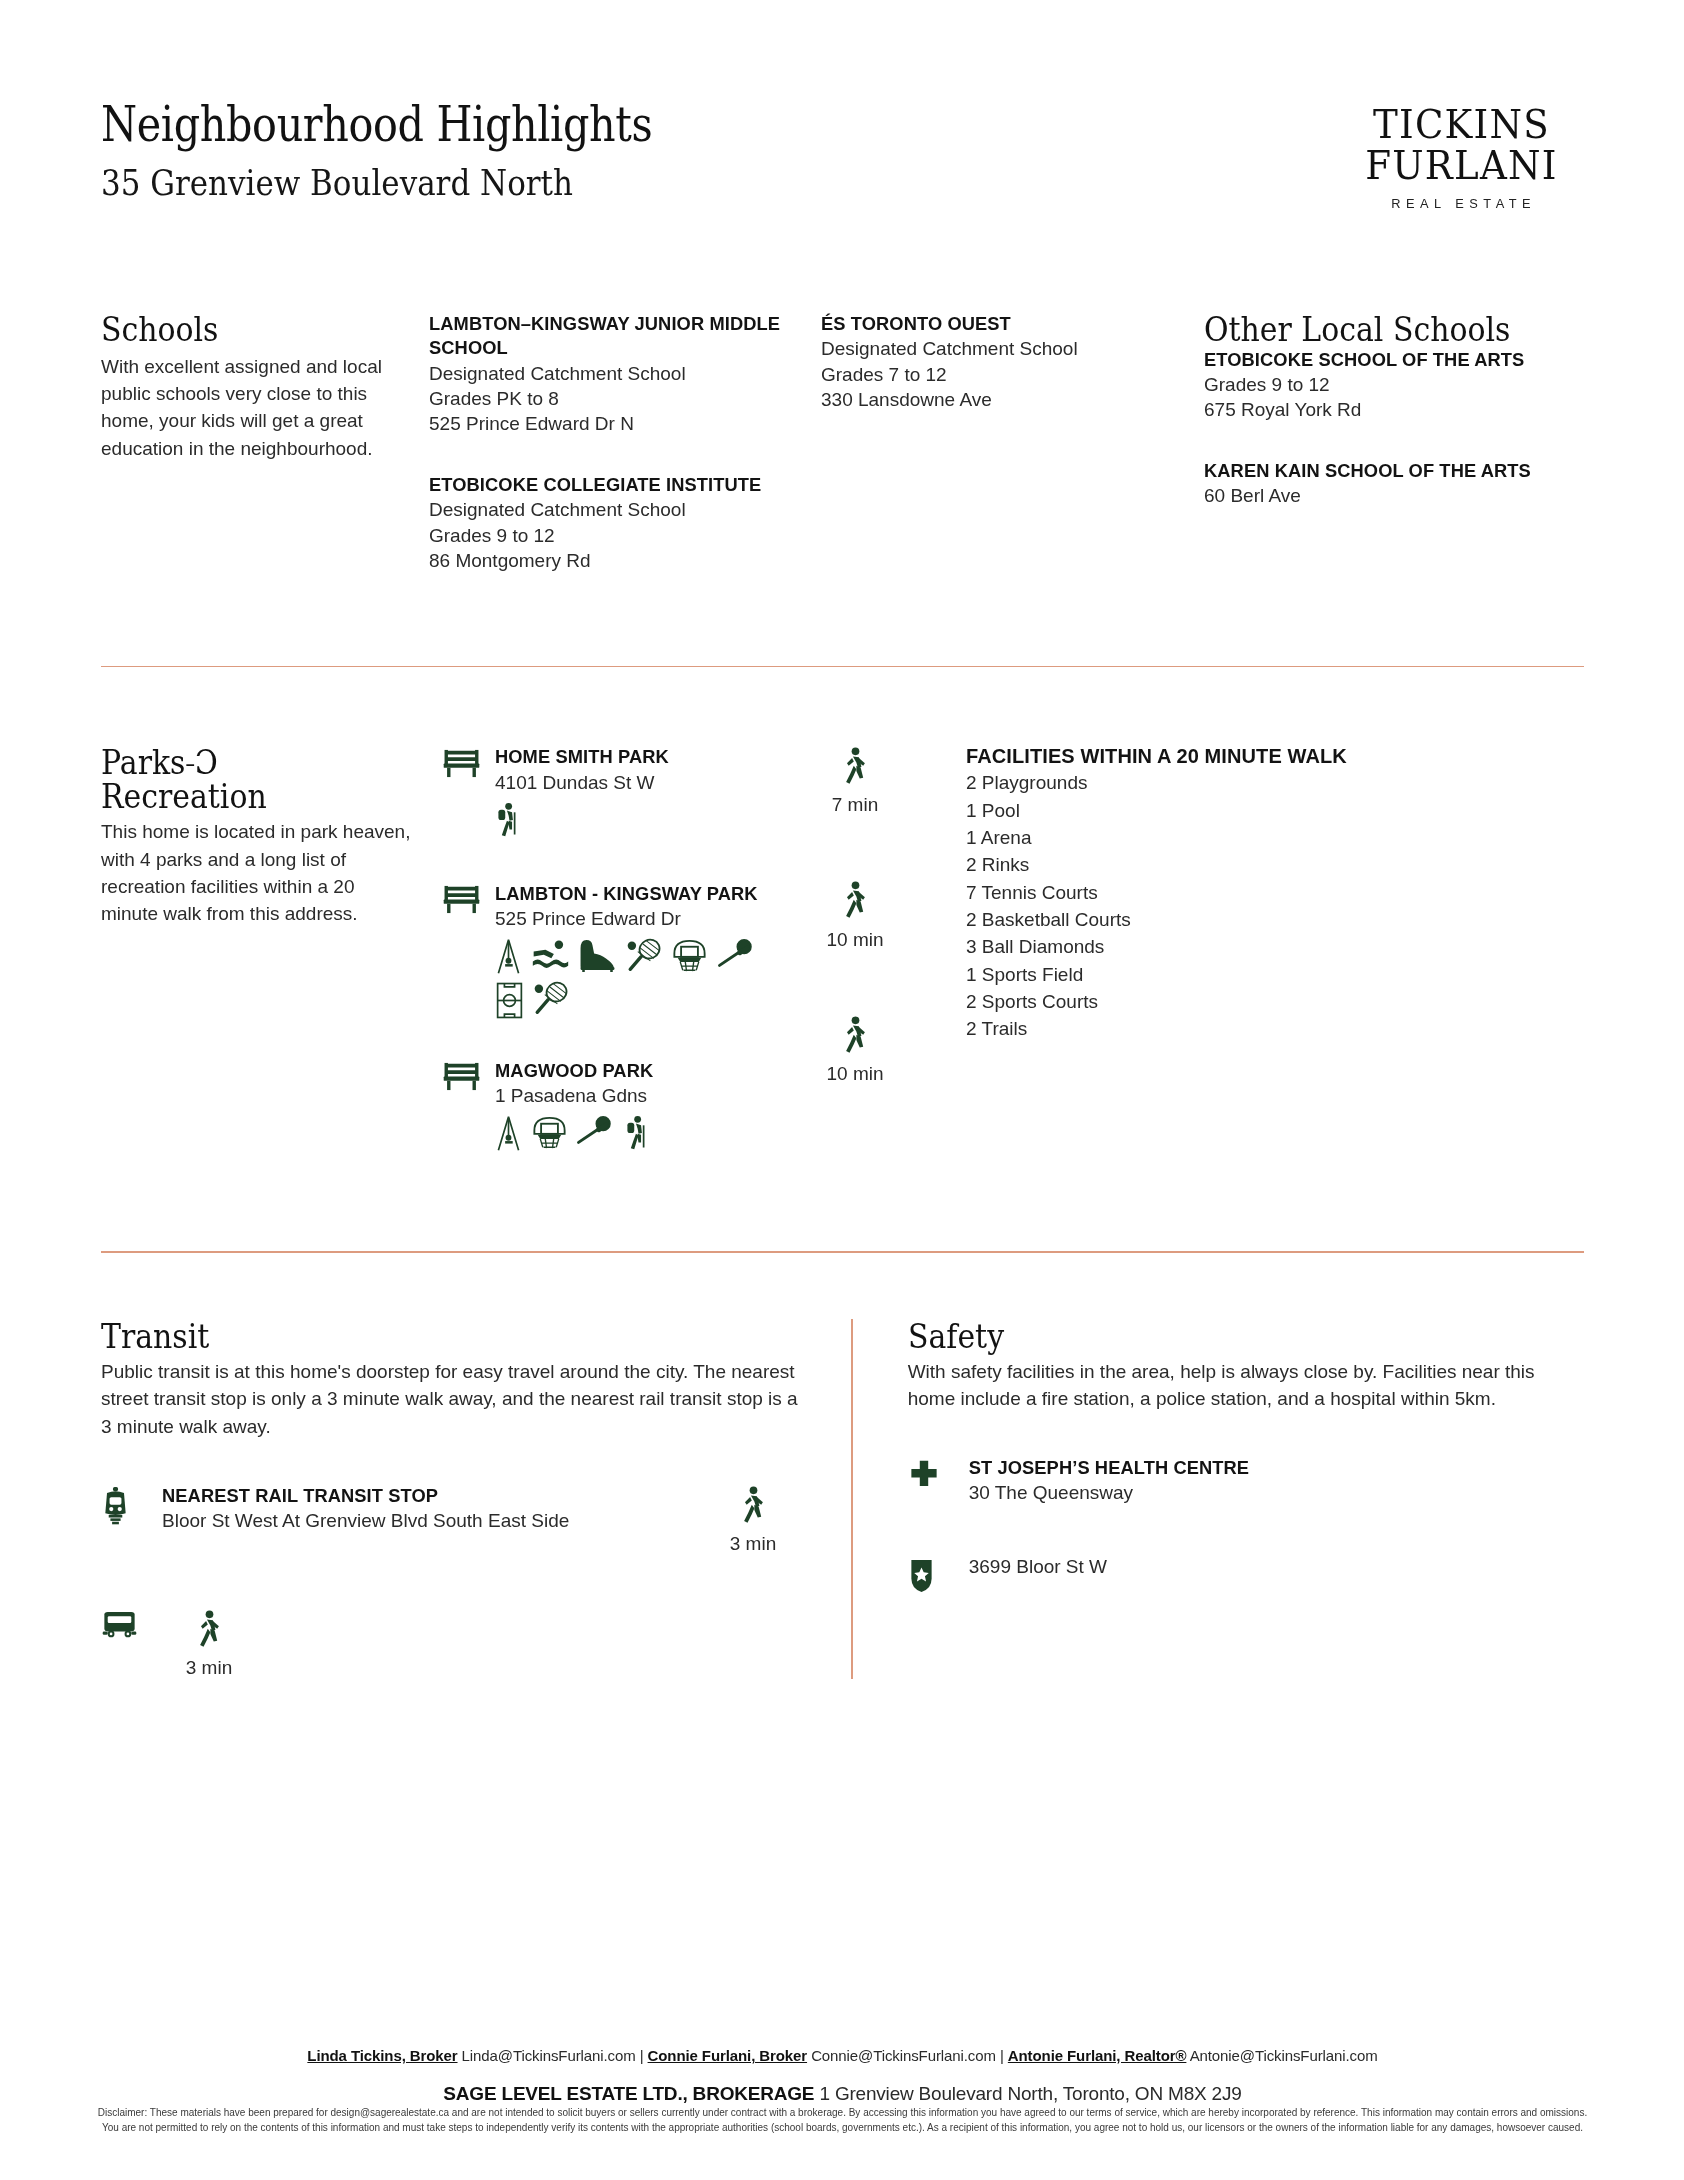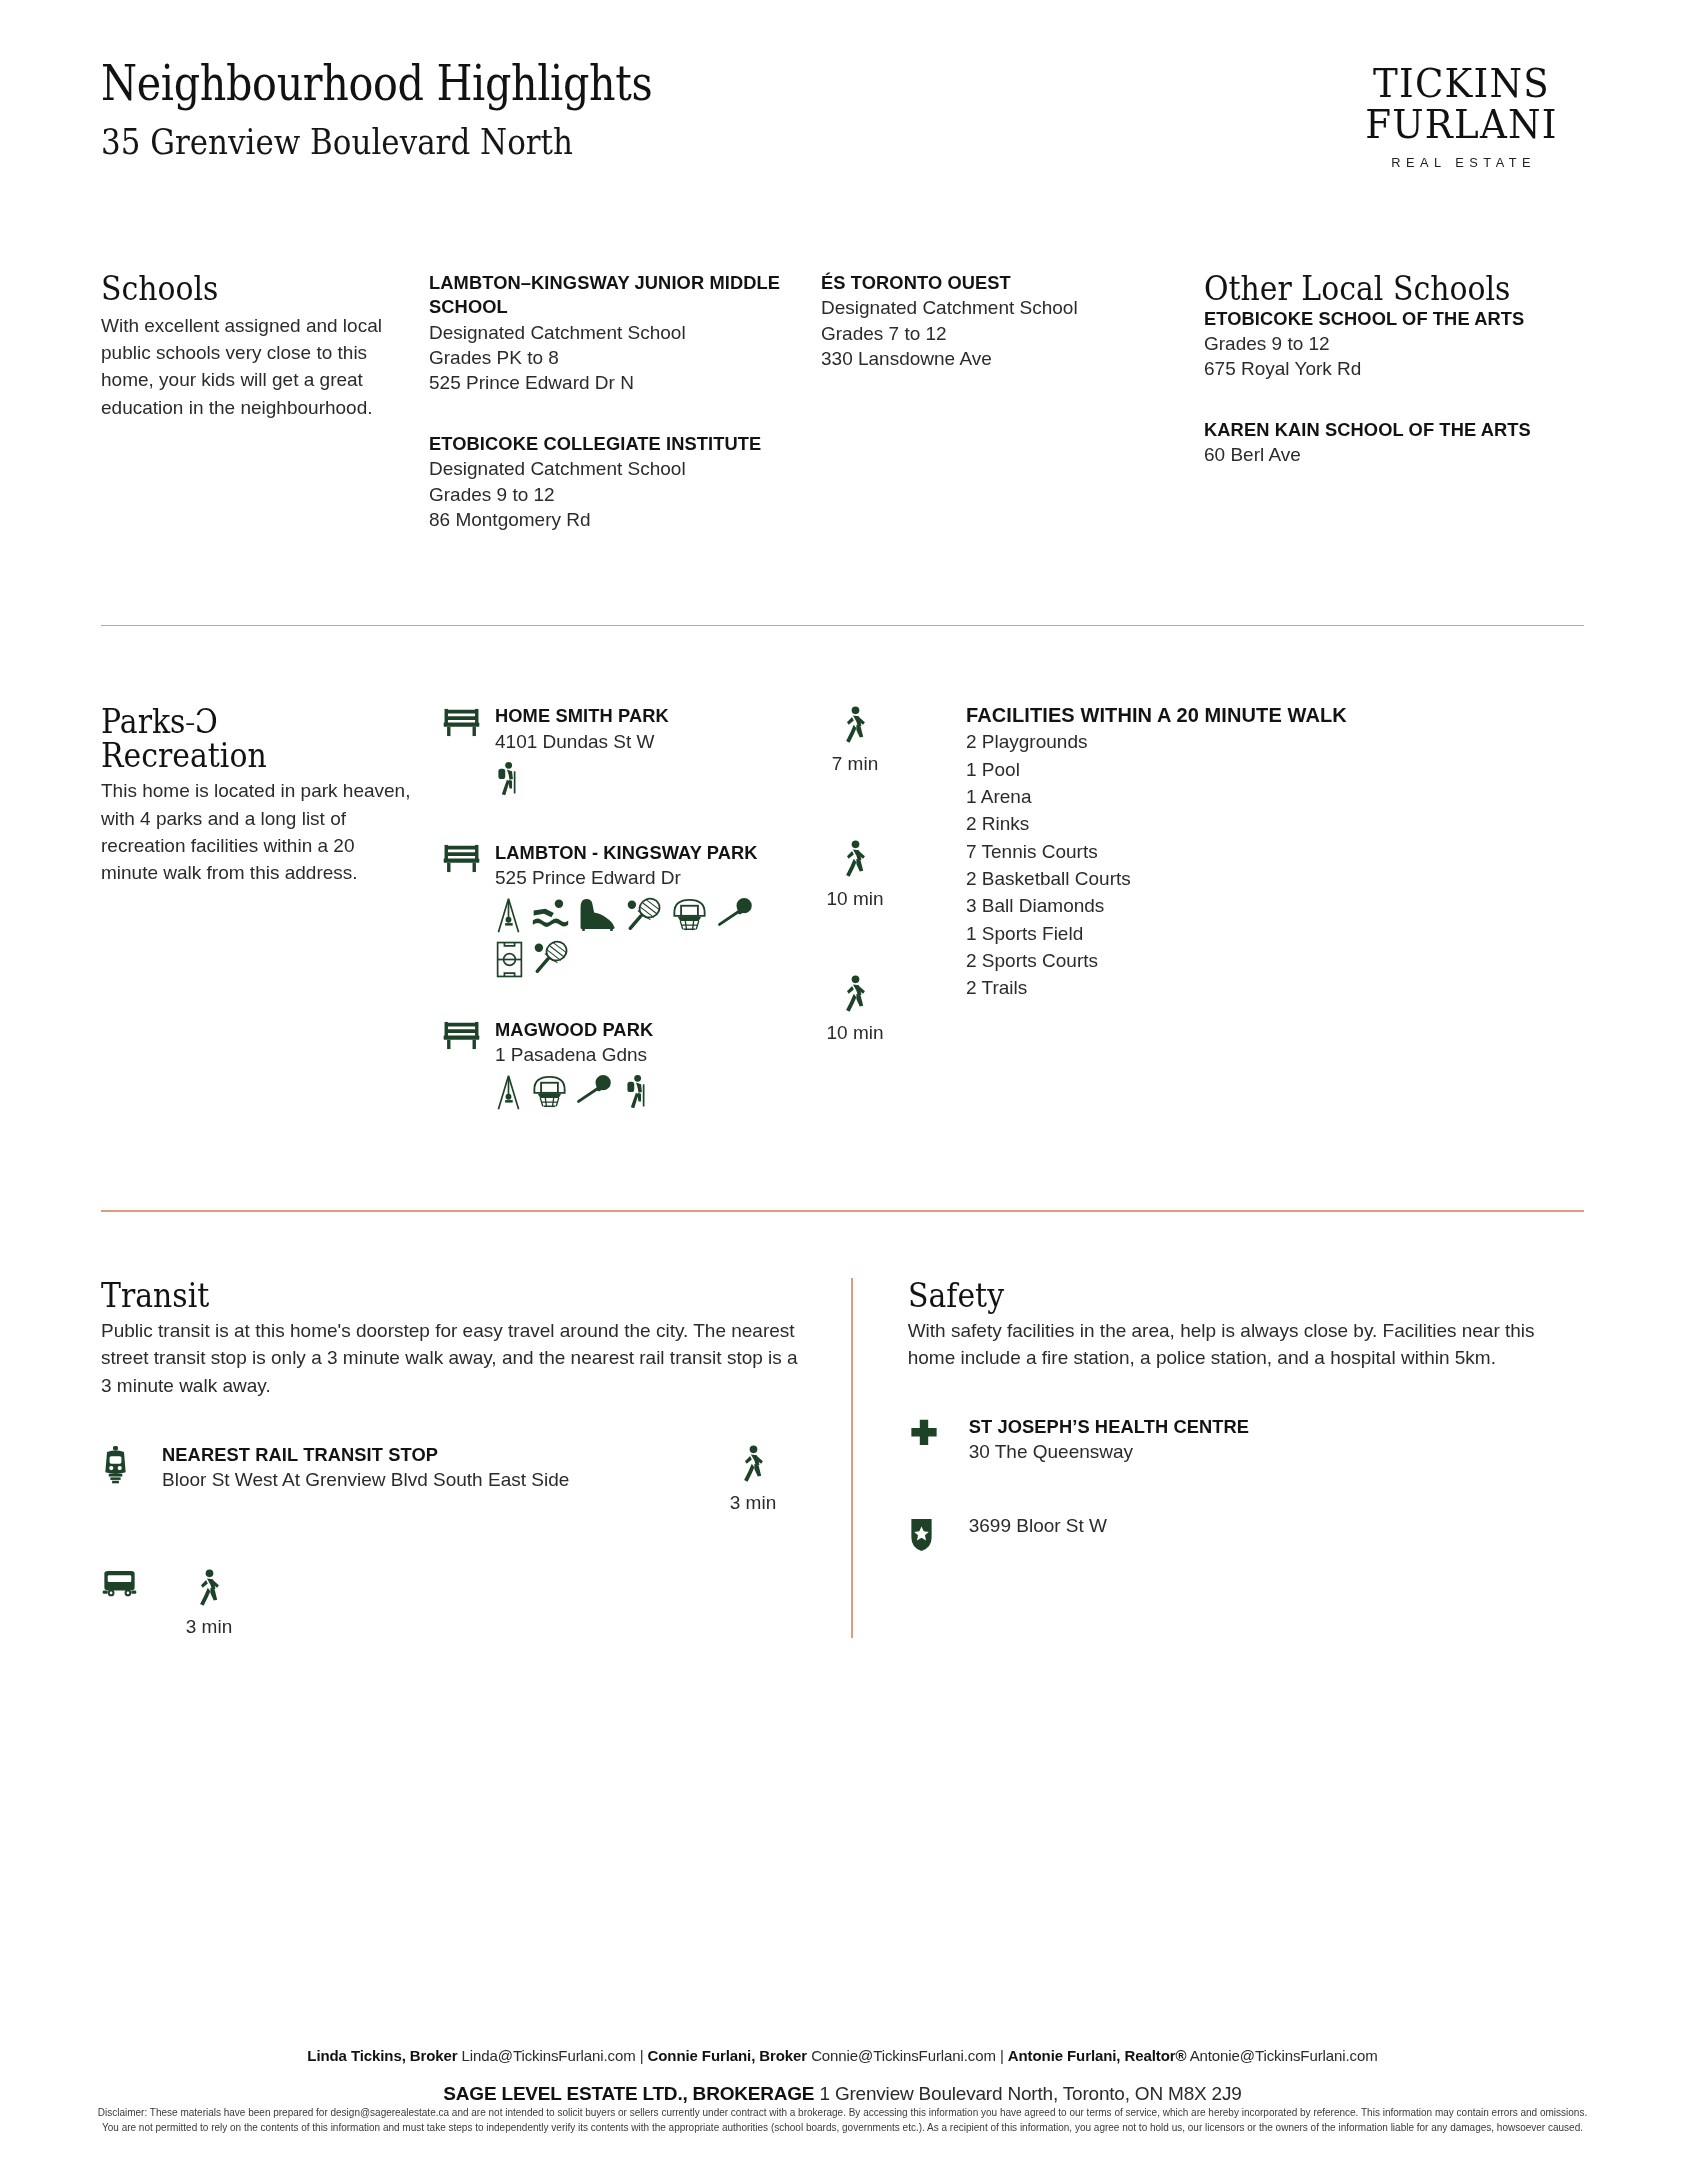--- a/index.html
+++ b/index.html
@@ -7,21 +7,21 @@
   body {
     width: 1685px; height: 2181px;
     font-family: "Liberation Sans", sans-serif;
     color: #1a1a1a;
     position: relative;
     overflow: hidden;
   }
   .page { position: absolute; inset: 0; padding: 0 101px; }
 
   
-  .header { display: flex; justify-content: space-between; align-items: flex-start; padding-top: 58px; }
+  .header { display: flex; justify-content: space-between; align-items: flex-start; padding-top: 99px; }
   .title-block { padding-left: 0; }
   .doc-title {
     font-family: "DejaVu Serif", serif;
     font-size: 48px; font-weight: 400; letter-spacing: -0.4px;
     color: #121212; line-height: 1.08;
     transform: scaleX(0.86); transform-origin: left center;
   }
   .doc-subtitle {
     font-family: "DejaVu Serif", serif;
     font-size: 36px; font-weight: 400; color: #161616;
@@ -107,21 +107,21 @@
   .transit-rows { margin-top: 44px; }
   .transit-rows .poi-row { margin-top: 0; }
   .transit-rows .poi-row + .poi-row { margin-top: 53px; }
   .safety-rows { margin-top: 43px; }
   .safety-rows .poi-row { margin-top: 0; }
   .safety-rows .poi-row + .poi-row { margin-top: 49px; }
 
   
   .footer { position: absolute; left: 0; right: 0; bottom: 46px; text-align: center; padding: 0 68px; }
   .f-agents { font-size: 15px; color: #2a2a2a; letter-spacing: -0.1px; }
-  .f-agents b { font-weight: 700; color: #111; }
+  .f-agents b { font-weight: 700; color: #111; text-decoration: underline; }
   .f-broker { font-size: 19px; color: #2a2a2a; margin-top: 19px; letter-spacing: -0.2px; }
   .f-broker b { font-weight: 700; color: #111; }
   .f-disc { font-size: 10px; color: #3a3a3a; line-height: 1.5; max-width: 1499px; margin-left: auto; margin-right: auto; }
 </style>
 </head>
 <body>
 
 <div class="page">
 
   <div class="header">

